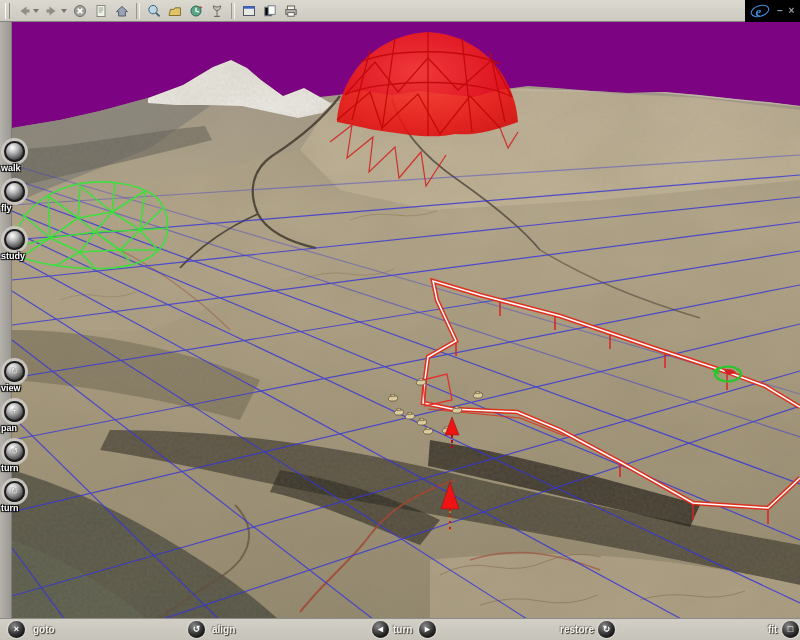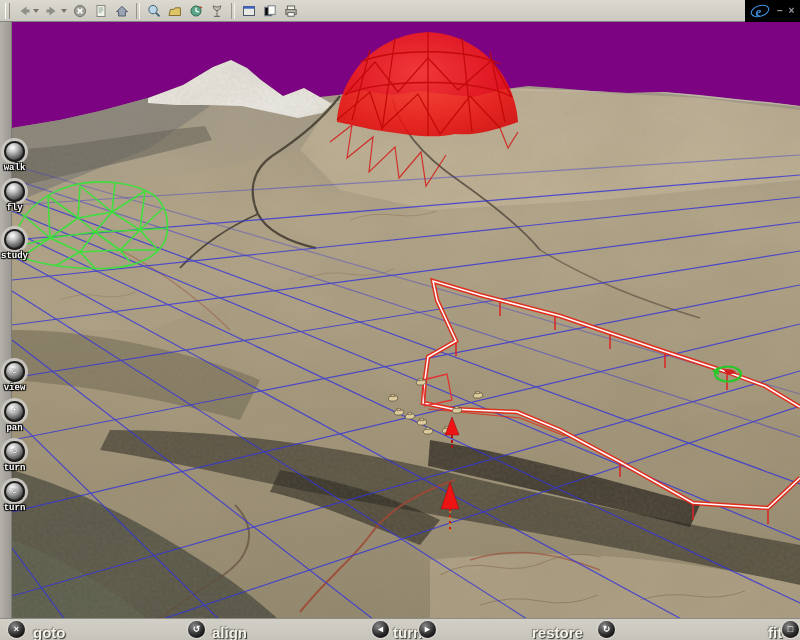--- a/index.html
+++ b/index.html
@@ -19,37 +19,37 @@
       border-top:4px solid #77756d;margin-left:-2px;margin-right:2px;}
   #iebox{position:absolute;right:0;top:0;width:55px;height:22px;background:#000;
     display:flex;align-items:center;}
   #ielogo{margin-left:4px;}
   .winctl{color:#9aa0a8;font-size:10px;font-weight:bold;margin-left:6px;line-height:22px;}
 
   
   #leftstrip{position:absolute;left:0;top:22px;width:12px;height:596px;
     background:linear-gradient(90deg,#b5b2ac,#9b9893);border-right:1px solid #7e7c76;box-sizing:border-box;}
 
-  .nav-wrap{position:absolute;left:1px;width:27px;z-index:30;text-align:center;font-family:Liberation Mono, monospace;}
+  .nav-wrap{position:absolute;left:1px;width:27px;z-index:30;}
   .pbtn{width:21px;height:21px;margin:0 auto;border-radius:50%;
     background:radial-gradient(circle at 40% 32%,#ffffff 0%,#b9b9b9 28%,#4e4e4e 62%,#161616 80%);
     box-shadow:0 0 0 3px rgba(203,200,194,.95), inset 0 0 0 2px #1d1d1d;
     display:flex;align-items:center;justify-content:center;}
   .pglyph{color:#e8e8e8;font-size:9px;font-weight:bold;line-height:1;text-shadow:0 0 1px #000;}
   .plabel{margin-top:2px;font-size:9px;font-weight:bold;color:#fff;line-height:1;
     text-shadow:1px 1px 1px #000,-1px -1px 1px #000,1px -1px 1px #000,-1px 1px 1px #000;}
 
   
   #bottombar{position:absolute;left:0;top:618px;width:800px;height:22px;
     background:linear-gradient(#d2cfc7,#c6c3bb);border-top:1px solid #8d8b85;box-sizing:border-box;}
   .bbtn{position:absolute;top:2px;width:17px;height:17px;border-radius:50%;
     background:radial-gradient(circle at 36% 30%,#8a8a8a,#2c2c2c 55%,#0a0a0a 85%);
     box-shadow:0 0 0 1.5px #d9d6ce, 0 1px 1px rgba(0,0,0,.5);
     color:#fff;font-size:9px;font-weight:bold;display:flex;align-items:center;justify-content:center;line-height:1;}
-  .blabel{position:absolute;top:6px;font-size:15px;font-weight:bold;color:#f4f2ea;line-height:1;
+  .blabel{position:absolute;top:6px;font-size:10px;font-weight:bold;color:#f4f2ea;line-height:1;
     text-shadow:1px 1px 1px #33312c,-1px -1px 1px rgba(0,0,0,.35);}
 
   
   #scene{position:absolute;left:12px;top:22px;width:788px;height:596px;display:block;}
 </style>
 </head>
 <body>
 
 <div id="toolbar">
   <div class="grip"></div>
@@ -358,21 +358,21 @@
   <div class="blabel" style="left:212px">align</div>
 
   <div class="bbtn" style="left:372px">
       <span>◄</span>
     </div>
   <div class="blabel" style="left:393px">turn</div>
   <div class="bbtn" style="left:419px">
       <span>►</span>
     </div>
 
-  <div class="blabel" style="left:532px;width:38px;text-align:left">restore</div>
+  <div class="blabel" style="left:556px;width:38px;text-align:right">restore</div>
   <div class="bbtn" style="left:598px">
       <span>↻</span>
     </div>
 
   <div class="blabel" style="left:768px">fit</div>
   <div class="bbtn" style="left:782px">
       <span>□</span>
     </div>
 </div>
 

